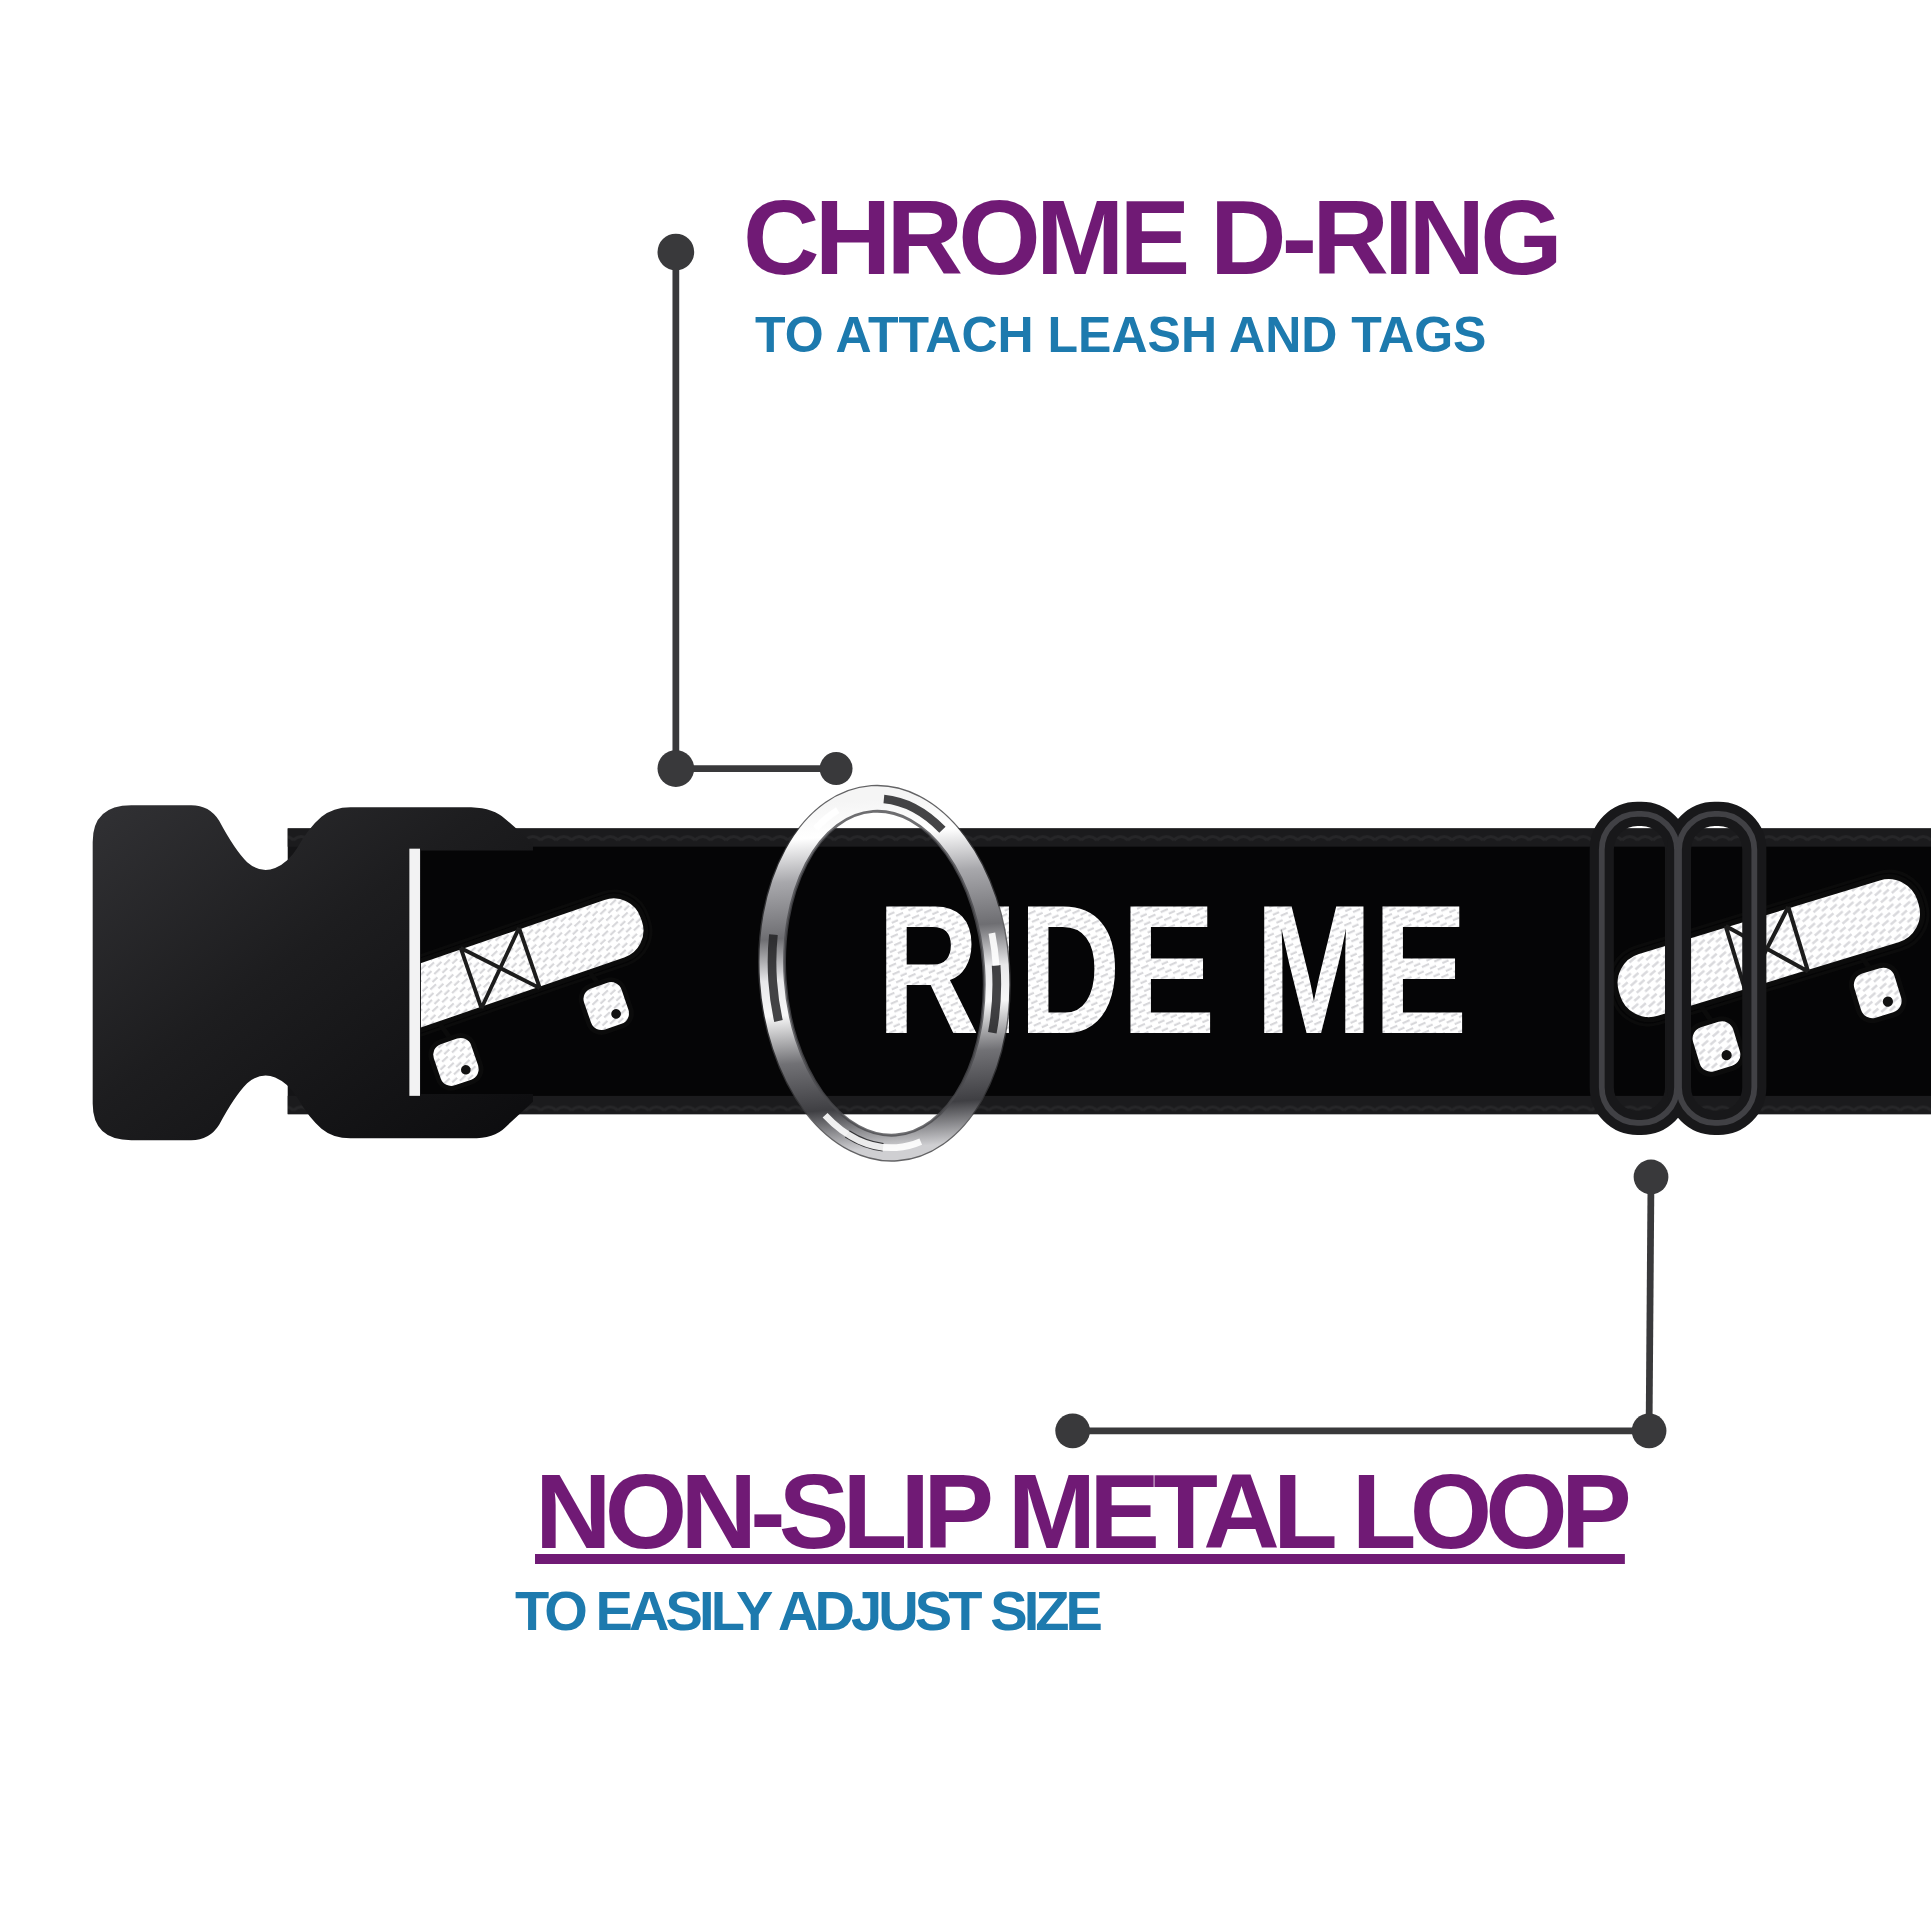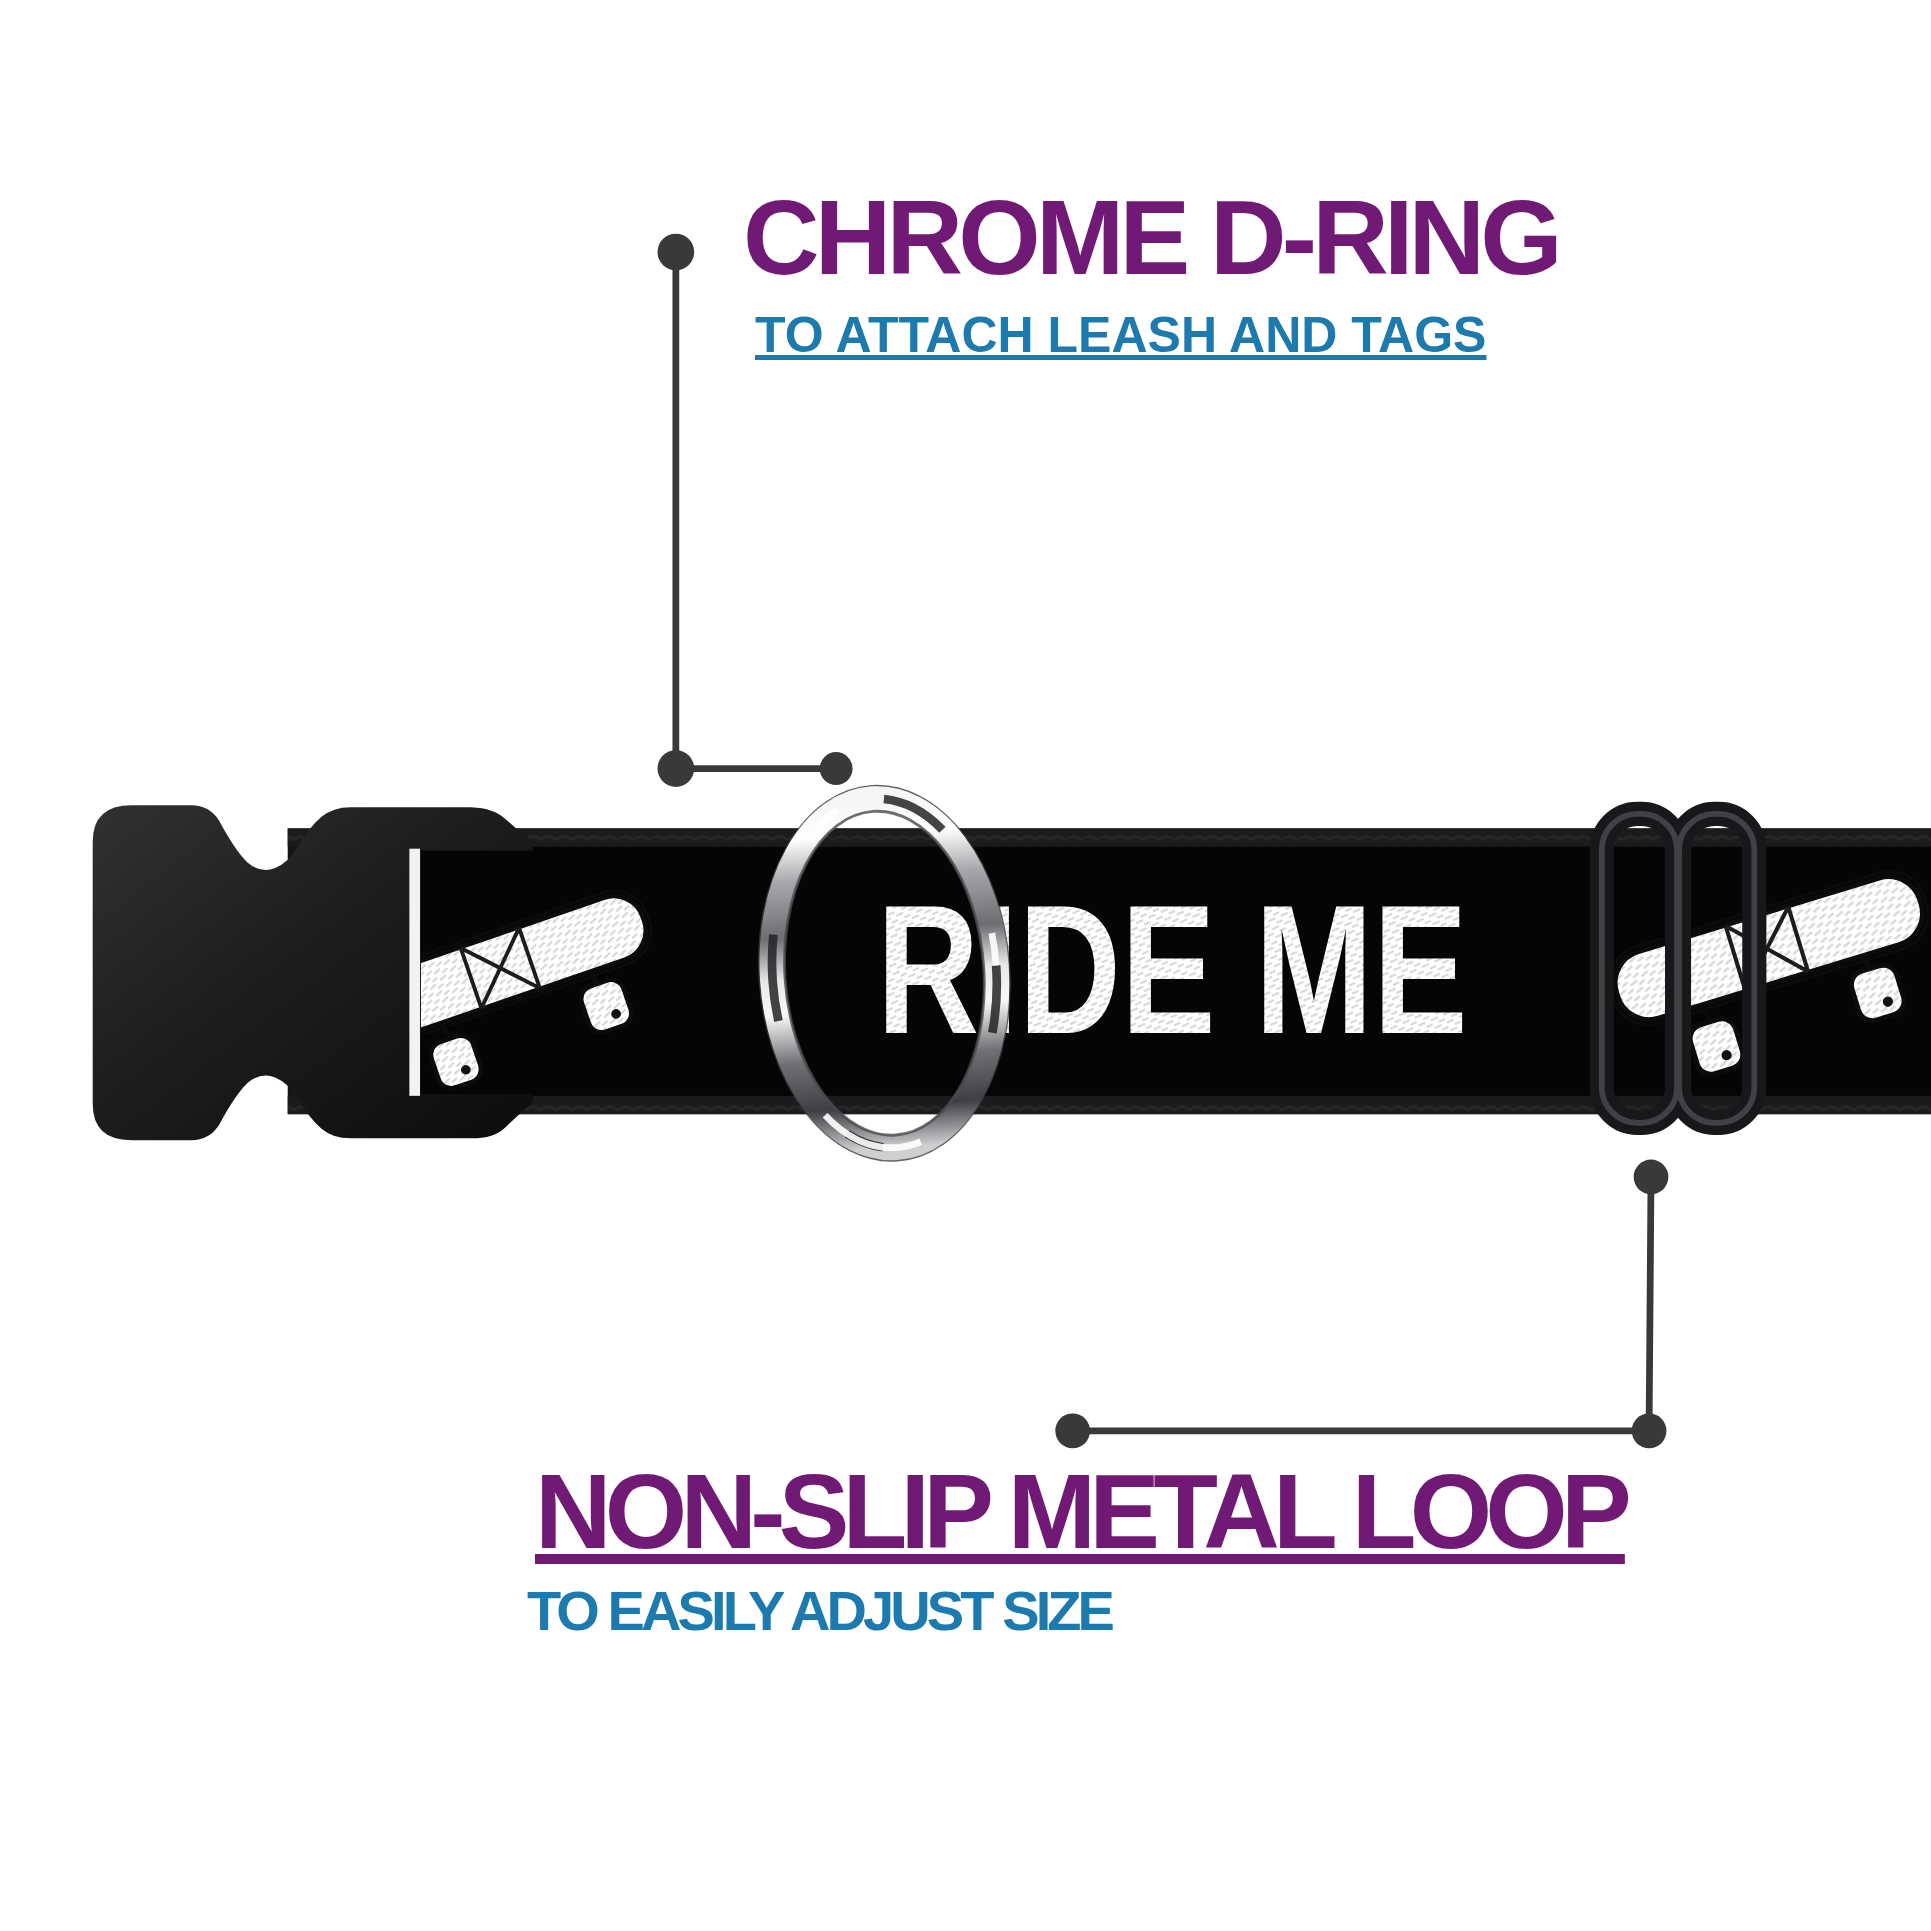--- a/index.html
+++ b/index.html
@@ -4,23 +4,23 @@
 <style>
   html,body{margin:0;padding:0;background:#ffffff;}
   body{width:1931px;height:1931px;position:relative;overflow:hidden;
        font-family:"Liberation Sans",sans-serif;}
   .stage{position:absolute;left:0;top:0;width:1931px;height:1931px;}
   .callout-title{position:absolute;font-weight:700;white-space:nowrap;
        color:#701a75;line-height:1;}
   .callout-sub{position:absolute;font-weight:700;white-space:nowrap;
        color:#1d7aae;line-height:1;}
   #top-title{left:743px;top:184px;font-size:106px;letter-spacing:-4.8px;}
-  #top-sub{left:755px;top:310px;font-size:50px;letter-spacing:0px;text-decoration:underline;}
+  #top-sub{left:755px;top:310px;font-size:50px;letter-spacing:0px;}
   #bottom-title{left:535px;top:1458px;font-size:106px;letter-spacing:-6.8px;text-decoration:underline;}
-  #bottom-sub{left:527px;top:1583px;font-size:56px;letter-spacing:-3.9px;}
+  #bottom-sub{left:515px;top:1583px;font-size:56px;letter-spacing:-3.9px;}
   svg{position:absolute;left:0;top:0;}
 </style>
 </head>
 <body>
 
 <svg class="stage" viewBox="0 0 2000 2000">
   <defs>
 
     <pattern id="weave" width="14" height="9" patternUnits="userSpaceOnUse" patternTransform="rotate(-24)">
       <rect width="14" height="9" fill="#ffffff"></rect>

